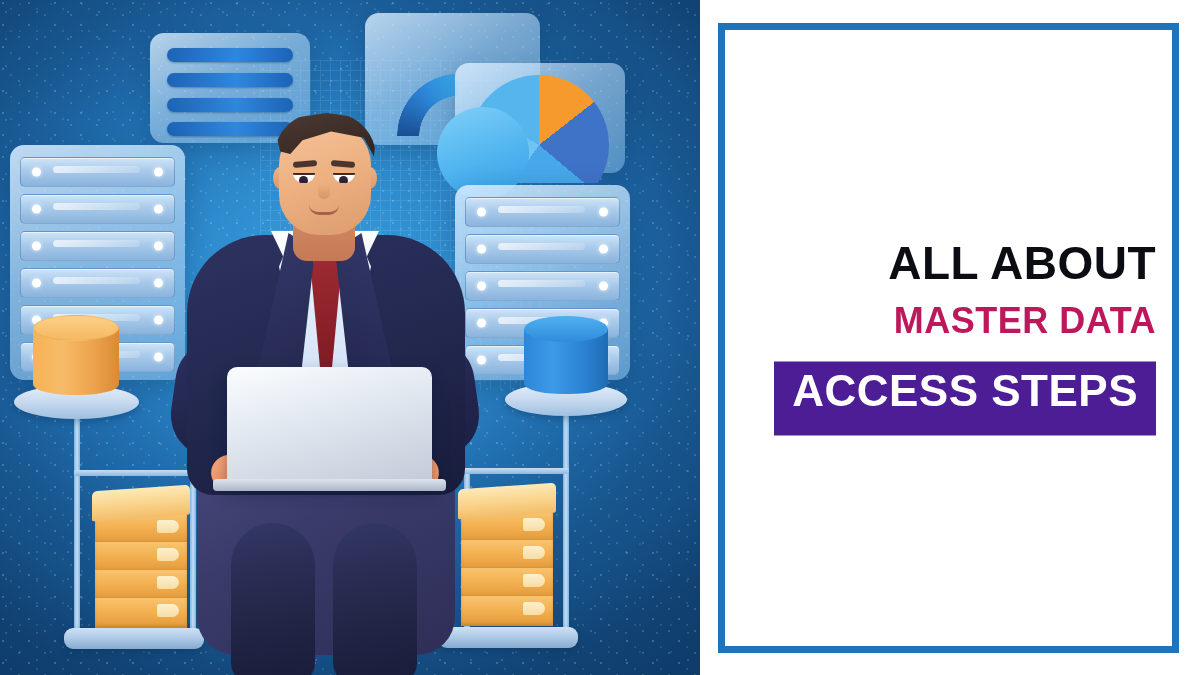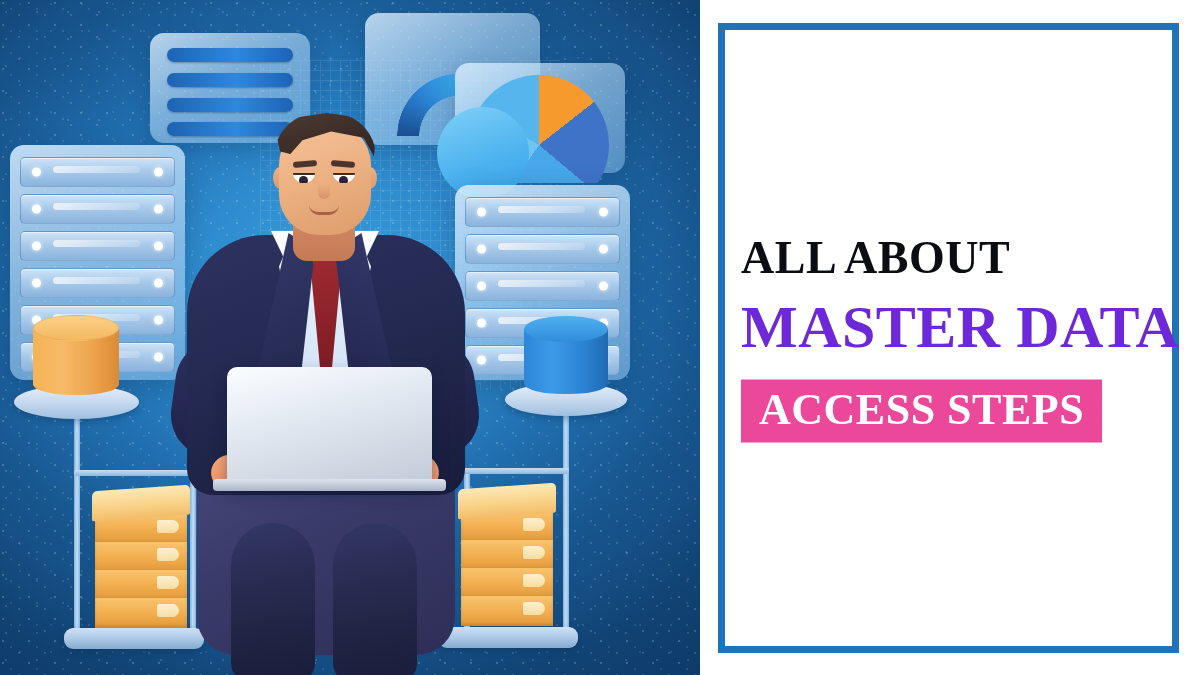--- a/index.html
+++ b/index.html
@@ -328,49 +328,48 @@
   #title-panel {
     position:absolute; left:700px; top:0; width:500px; height:675px;
     background:#ffffff;
   }
   #title-frame {
     position:absolute; left:18px; top:23px; width:461px; height:630px;
     border:7px solid #1f73bb;
     background:#ffffff;
   }
   #title-stack {
-    position:absolute; left:0; right:0; top:50%;
+    position:absolute; left:12px; right:0; top:50%;
     transform:translateY(-50%);
-    text-align:left;
+    text-align:right;
     padding:0 16px;
-    font-family:Liberation Serif, serif;
   }
   .t-line { line-height:1.04; white-space:nowrap; }
   #t-all-about {
     font-size:46px; font-weight:700; color:#0b0d12;
     letter-spacing:.5px; margin-bottom:14px;
   }
   #t-mca {
     font-size:52px; font-weight:800; color:#2270b8;
     letter-spacing:.5px; margin-bottom:10px;
   }
   #t-master-data {
-    font-size:60px; font-weight:800; color:#6d28d9;
+    font-size:36px; font-weight:800; color:#be185d;
     letter-spacing:.5px; margin-bottom:22px;
   }
   #t-with {
     font-size:44px; font-weight:700; color:#0b0d12;
     letter-spacing:.5px; margin-bottom:16px;
   }
   #t-access-steps-wrap { display:block; }
   #t-access-steps {
     display:inline-block;
     font-size:44px; font-weight:800; color:#ffffff;
-    background:#ec4899;
-    padding:7px 18px 10px 18px;
+    background:#4c1d95;
+    padding:7px 18px 21px 18px;
     letter-spacing:.5px;
   }
 </style>
 </head>
 <body>
 
 <div id="banner">
 
   <div class="illus">
     <div class="illus-vignette"></div>

